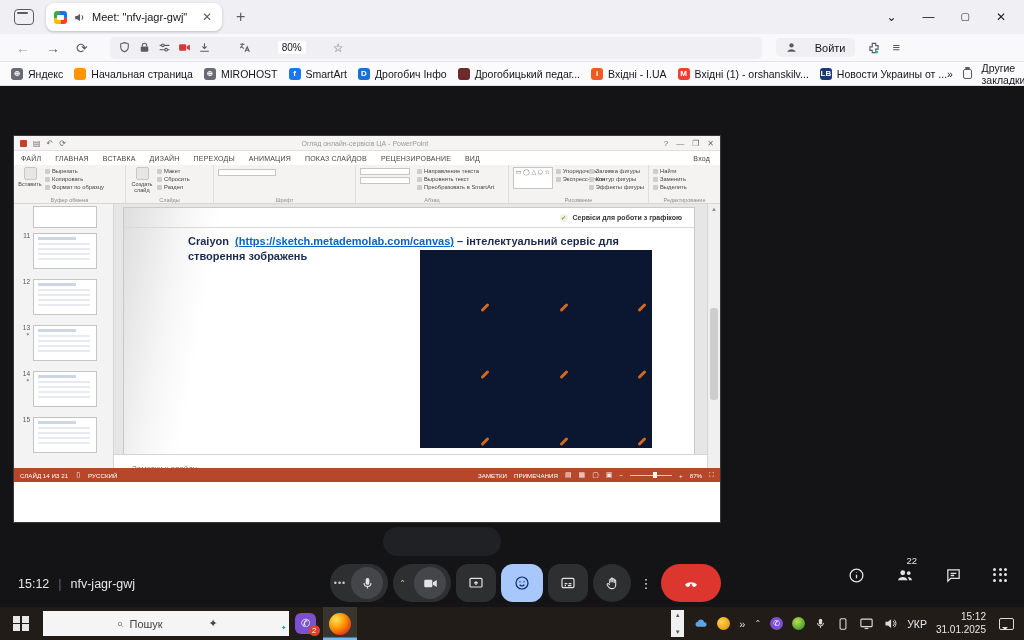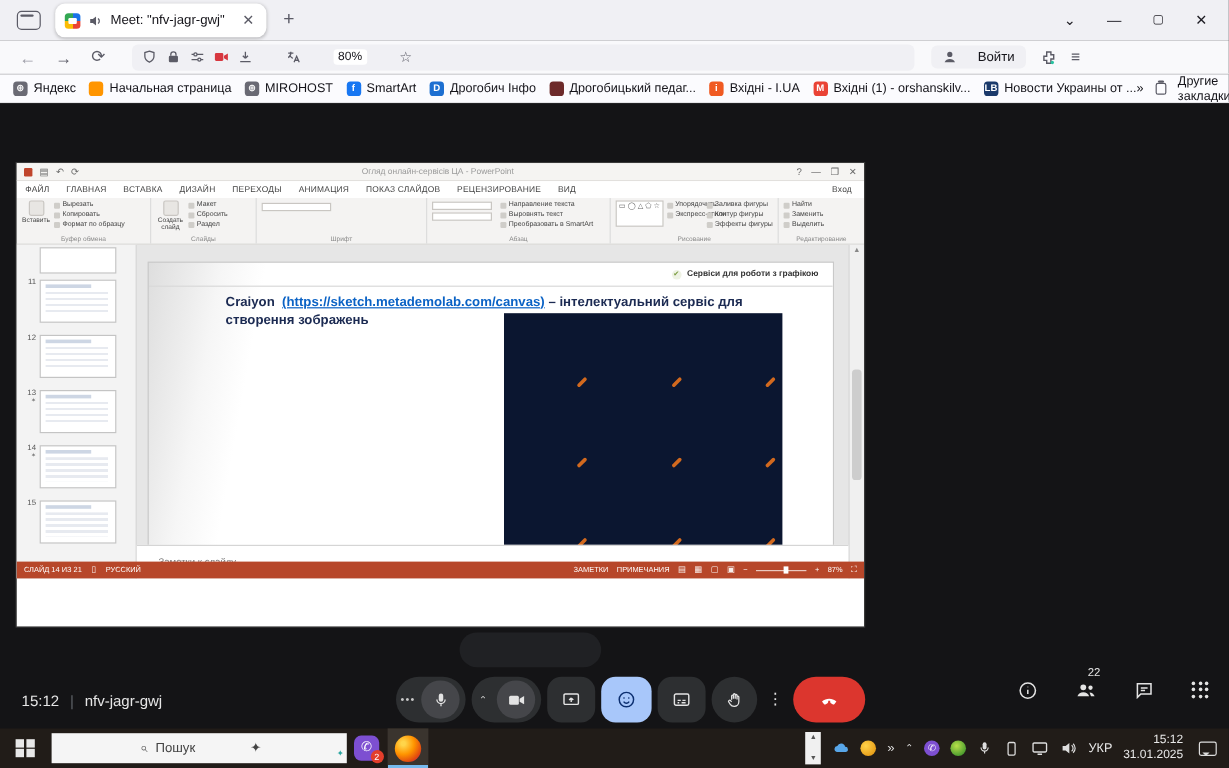--- a/index.html
+++ b/index.html
@@ -74,21 +74,21 @@
   .tstar{font-size:5px;color:#777;display:block;}
   .tbox{width:64px;height:36px;background:#fff;border:1px solid #c4c4c4;position:relative;overflow:hidden;}
   .tbox::before{content:"";position:absolute;left:4px;top:3px;width:38px;height:3px;background:#cdd6e4;}
   .tbox::after{content:"";position:absolute;left:4px;top:9px;width:52px;height:20px;background:repeating-linear-gradient(180deg,#e7eaf0 0 2px,transparent 2px 5px);}
   .thumb-partial{width:64px;height:22px;background:#fff;border:1px solid #c4c4c4;margin:0 4px 4px 19px;}
   #slide-scroll{position:absolute;right:0;top:0;width:13px;height:278px;background:#f0f0f0;border-left:1px solid #d5d5d5;}
   #slide-scroll .arrow{font-size:6px;color:#888;text-align:center;padding-top:2px;}
   #slide-scroll .sthumb{position:absolute;left:2px;top:104px;width:8px;height:92px;background:#cdcdcd;border-radius:3px;}
 
   
-  #slide{position:absolute;left:110px;top:4px;width:570px;height:246px;background:linear-gradient(100deg,#dedede 0%,#ececec 6%,#f6f6f6 10%,#fff 16%);box-shadow:0 0 0 1px #c9c9c9;overflow:hidden;margin-top:11px;}
+  #slide{position:absolute;left:110px;top:4px;width:570px;height:246px;background:linear-gradient(100deg,#dedede 0%,#ececec 6%,#f6f6f6 10%,#fff 16%);box-shadow:0 0 0 1px #c9c9c9;overflow:hidden;}
   #slide-head{position:absolute;left:0;top:0;right:0;height:20px;border-bottom:1px solid #d9d9d9;display:flex;align-items:center;justify-content:flex-end;gap:5px;padding-right:12px;}
   .check{width:8px;height:8px;border-radius:50%;background:#eef2e4;color:#7a9c3f;font-size:6px;line-height:8px;text-align:center;}
   #corner-label{font-size:7px;font-weight:bold;color:#333;}
   #slide-title{position:absolute;left:64px;top:26px;width:480px;font-size:11px;font-weight:bold;color:#1b2a52;line-height:1.35;}
   #slide-title .lnk{color:#0a62c5;text-decoration:underline;font-weight:bold;}
   #bullets{position:absolute;left:64px;top:64px;width:220px;}
   .bullet{font-size:9.5px;font-weight:bold;color:#1b2a52;line-height:1.3;margin-bottom:9px;}
   #imggrid{position:absolute;left:296px;top:42px;width:232px;height:198px;display:grid;grid-template-columns:repeat(3,1fr);grid-template-rows:repeat(3,1fr);gap:3px;background:#0b1630;}
   .g{position:relative;overflow:hidden;}
   .g::after{content:"";position:absolute;right:5px;bottom:5px;width:10px;height:3px;background:#d2691e;border-radius:2px;transform:rotate(-45deg);}

